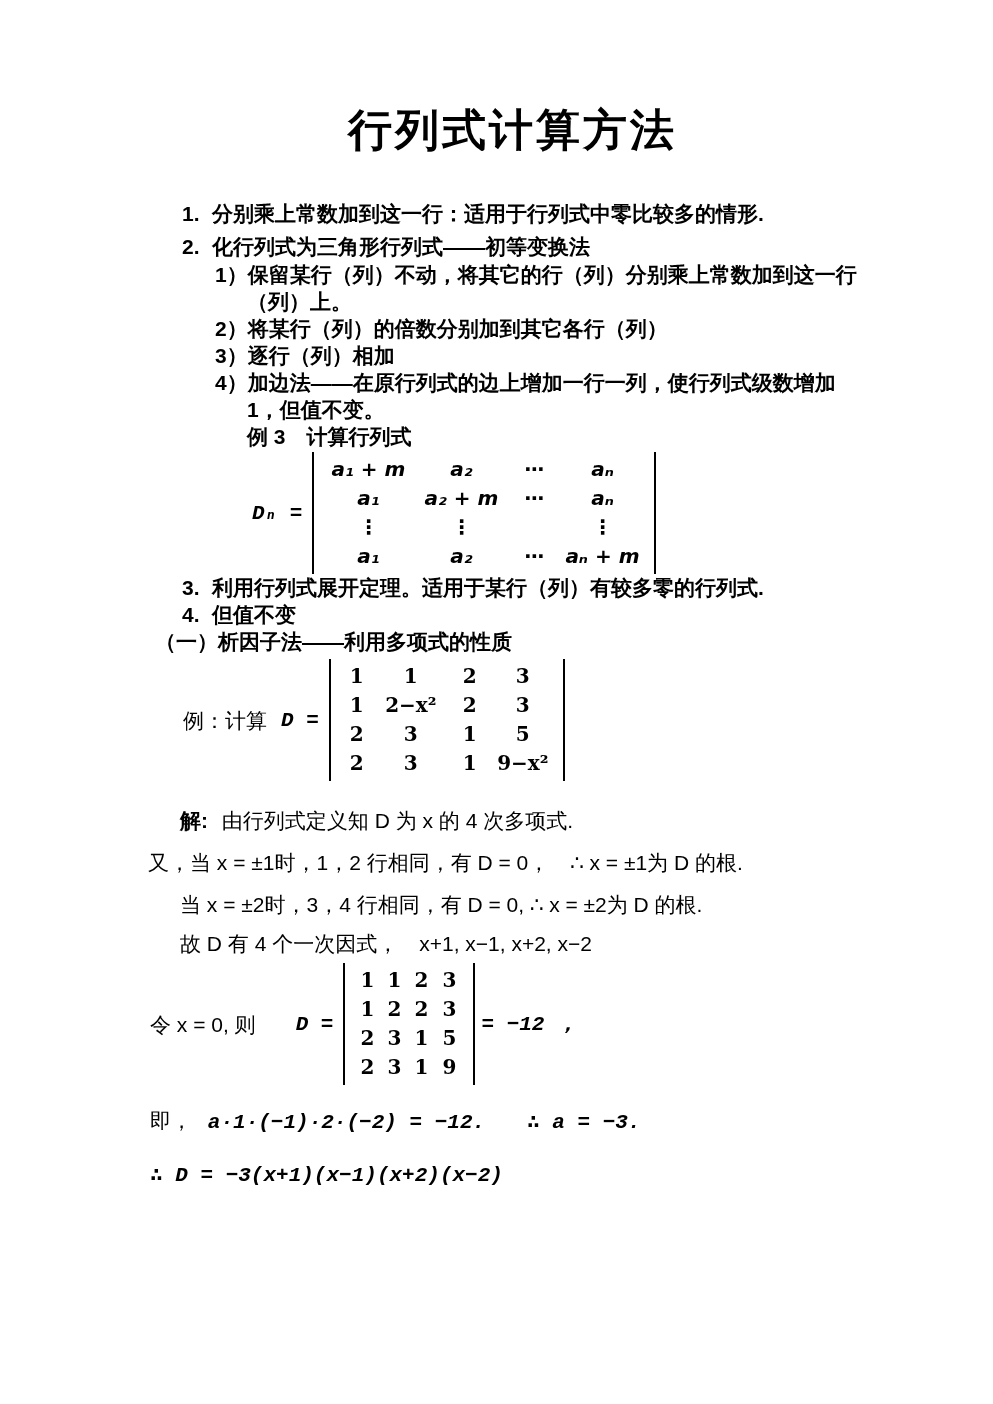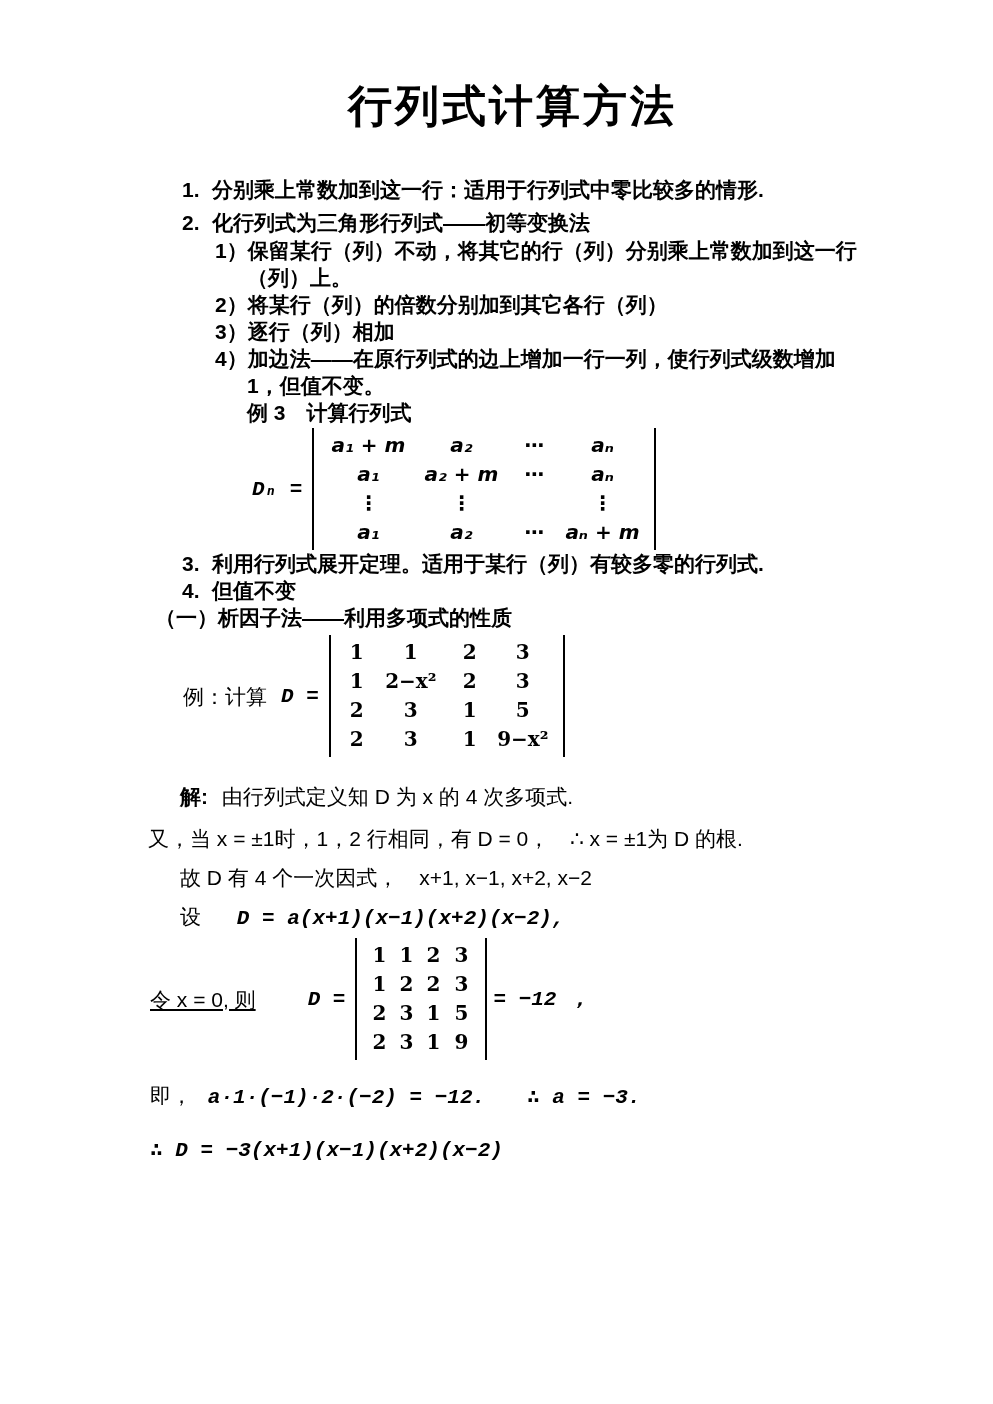--- a/index.html
+++ b/index.html
@@ -5,21 +5,21 @@
   * { box-sizing: border-box; }
   html, body { margin: 0; padding: 0; background: #ffffff; }
   .page {
     position: relative;
     width: 993px; height: 1404px;
     background: #ffffff; color: #000000;
     font-family: "Liberation Sans", "DejaVu Sans", sans-serif;
     overflow: hidden;
   }
   .title {
-    padding-top: 80px;
+    padding-top: 104px;
     text-align: center;
     font-size: 44px;
     font-weight: 900;
     letter-spacing: 3px;
     line-height: 52px;
     font-family: "DejaVu Sans", "Liberation Sans", sans-serif;
     margin-left: 32px;
   }
   .content {
     margin: 44px 0 0 148px;
@@ -57,21 +57,21 @@
   }
   .dn-det td {
     font-style: italic; height: 29px;
     font-family: "DejaVu Sans", "Liberation Serif", sans-serif;
   }
   .ex-det td, .ling-det td { height: 29px; }
   .dn-block { margin-left: 104px; margin-top: 2px; }
   .ex-block { margin-left: 35px; margin-top: 4px; }
   .ling-block { margin-left: 2px; margin-top: 6px; }
   .ex-label { margin-right: 14px; white-space: nowrap; text-align: center; }
-  .ling-prefix { margin-right: 52px; white-space: nowrap; text-decoration: underline; }
+  .ling-prefix { margin-right: 40px; white-space: nowrap; }
   .suffix { margin-left: 6px; white-space: nowrap; }
   .sline { margin-top: 15px; }
   .s-jie { margin-top: 26px; margin-left: 32px; }
   .s-in { margin-left: 32px; }
   .s-gu { margin-top: 12px; margin-left: 32px; }
   .s-she { margin-top: 12px; margin-left: 32px; }
   .she-label { margin-right: 30px; }
   .jie-label { margin-right: 8px; }
   .ji-label { margin-right: 10px; }
   .s-ji { margin-top: 22px; margin-left: 2px; }
@@ -213,27 +213,24 @@
       </span>
     </div>
 
     <div class="s-jie">
       <span class="b jie-label">解:</span>
       <span>由行列式定义知 D 为 x 的 4 次多项式.</span>
     </div>
 
     <div class="sline">又，当 x = ±1时，1，2 行相同，有 D = 0，　∴ x = ±1为 D 的根.</div>
 
+    <div class="sline s-in">当 x = ±2时，3，4 行相同，有 D = 0, ∴ x = ±2为 D 的根.</div>
 
     <div class="s-gu">故 D 有 4 个一次因式，　x+1, x−1, x+2, x−2</div>
 
-    <div class="s-she">
-      <span class="she-label">设</span>
-      <span class="math">D = a(x+1)(x−1)(x+2)(x−2),</span>
-    </div>
 
     <div class="eq ling-block">
       <span class="ling-prefix">令 x = 0, 则</span>
       <span class="lhs math">D =</span>
       <span class="det">
         <table class="ling-det">
           <colgroup>
               <col style="width:26px">
               <col style="width:28px">
               <col style="width:26px">

